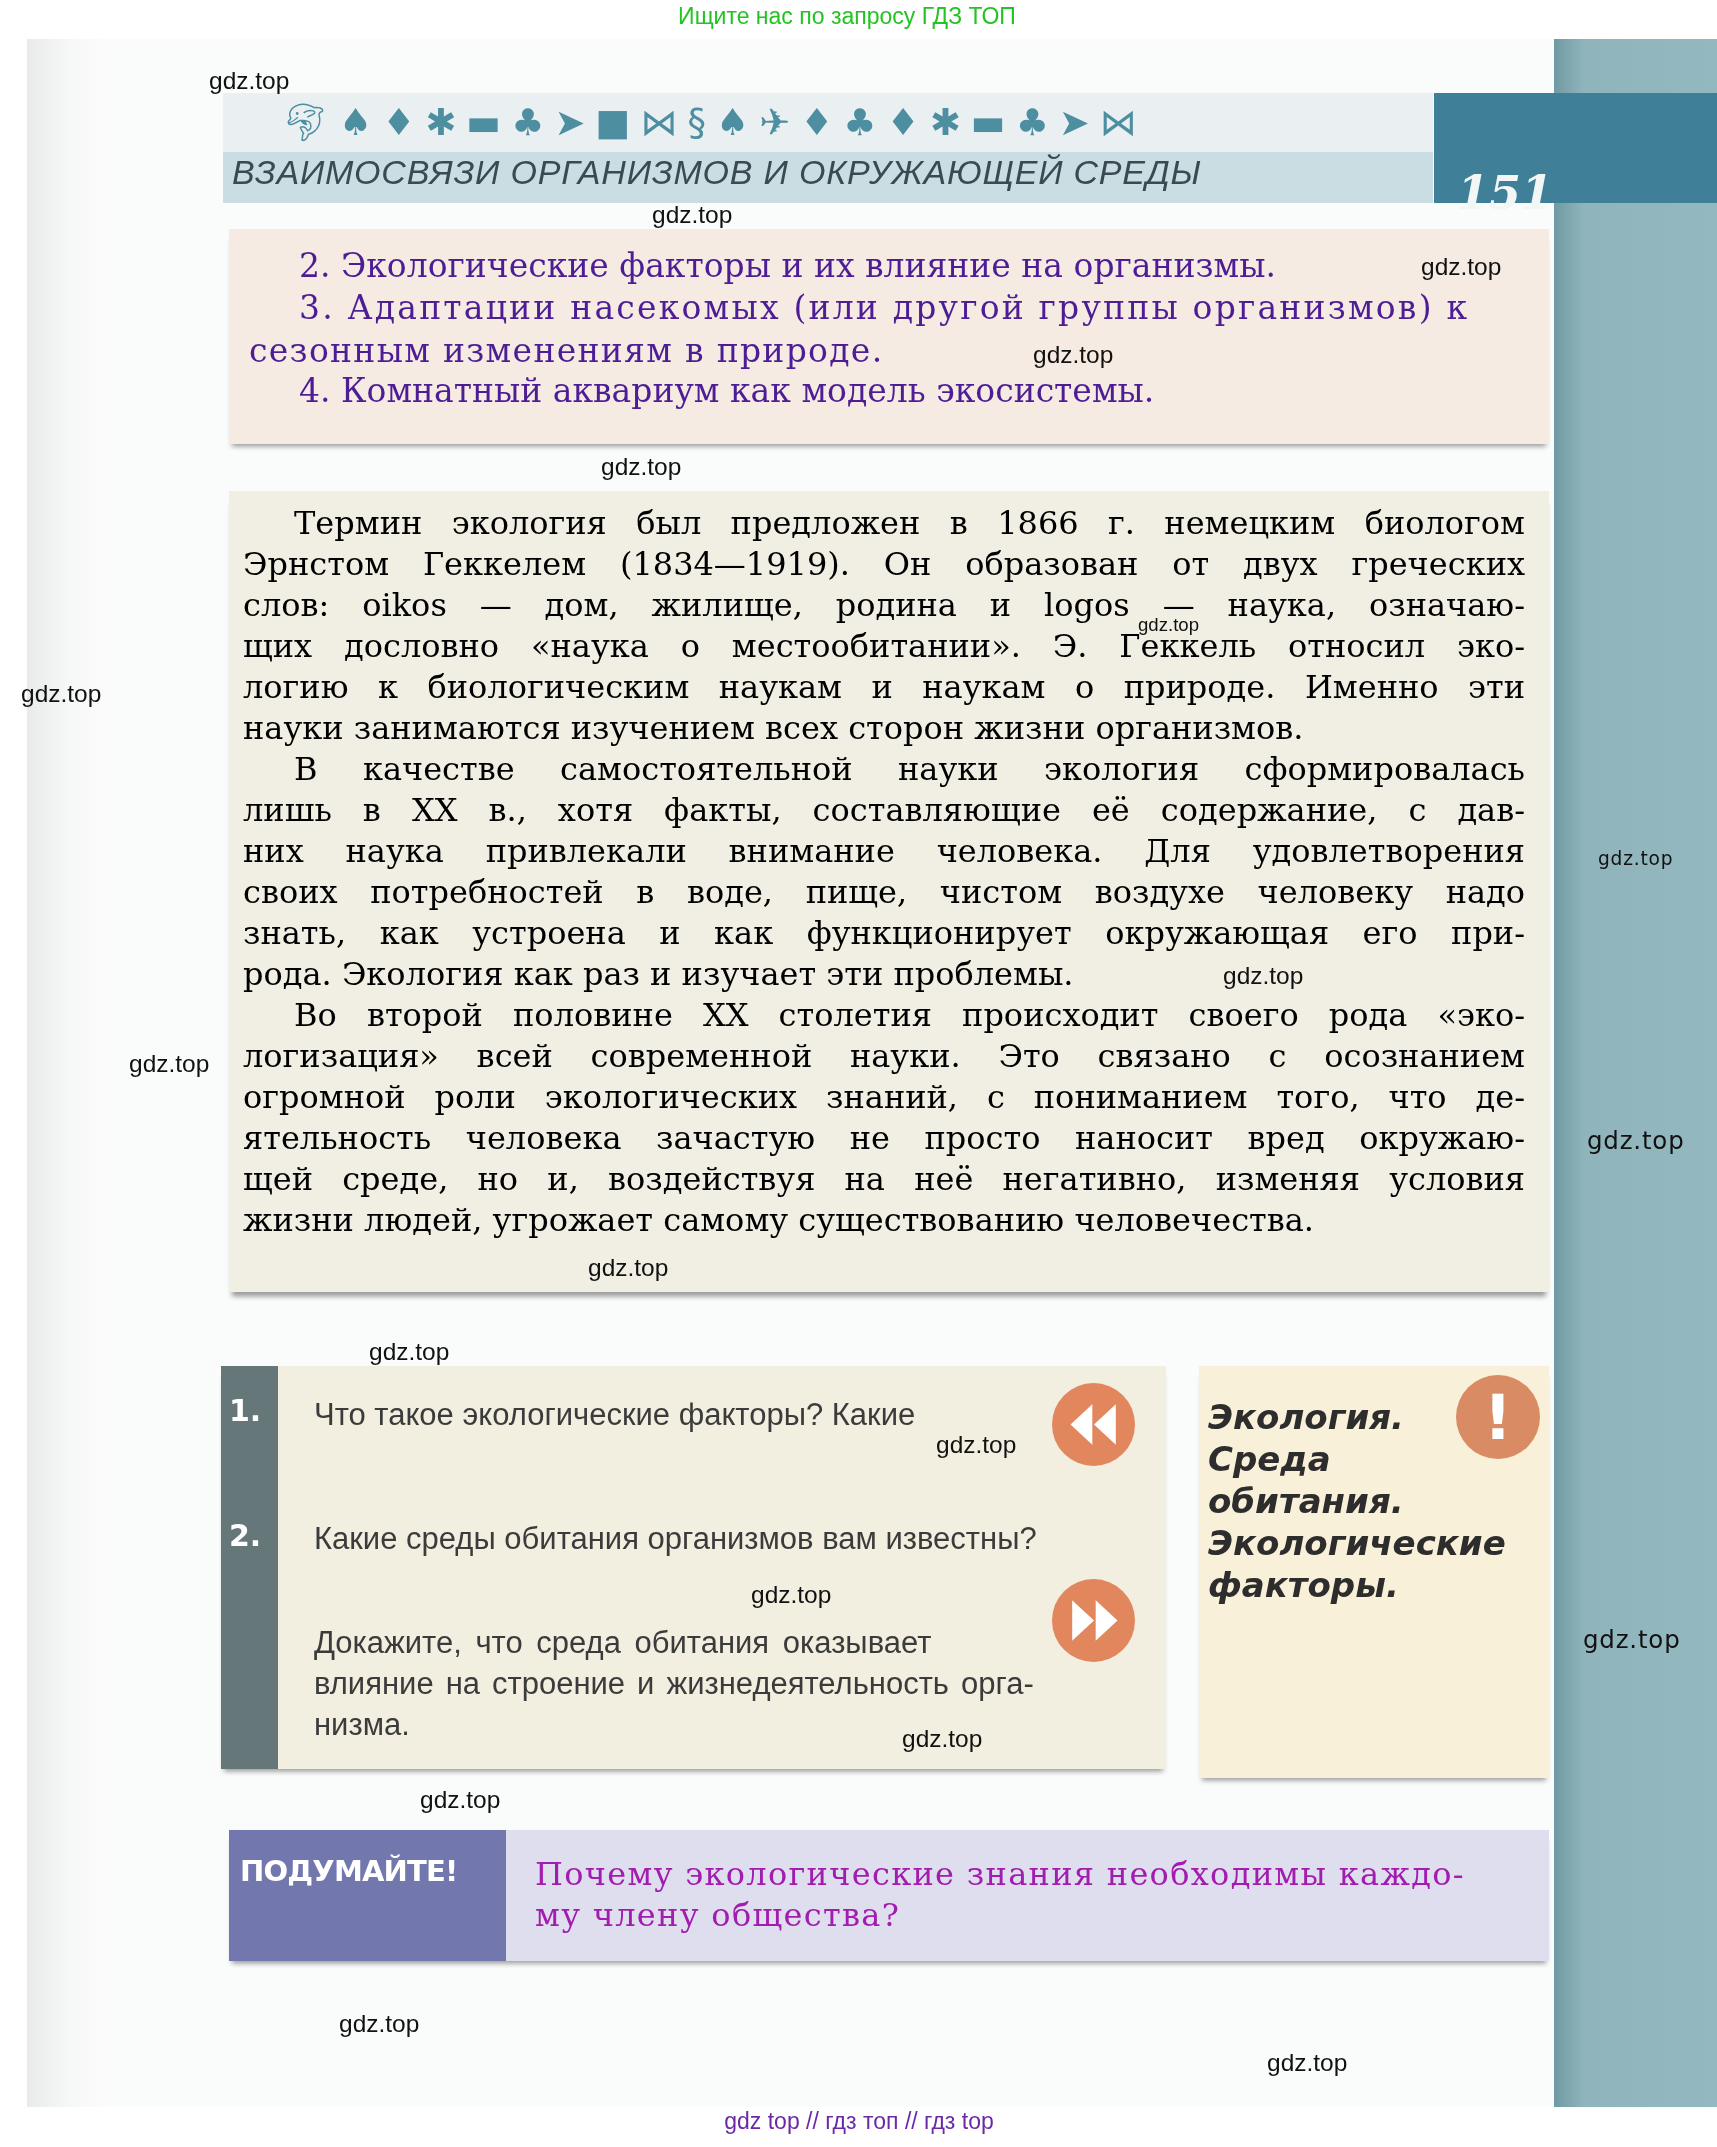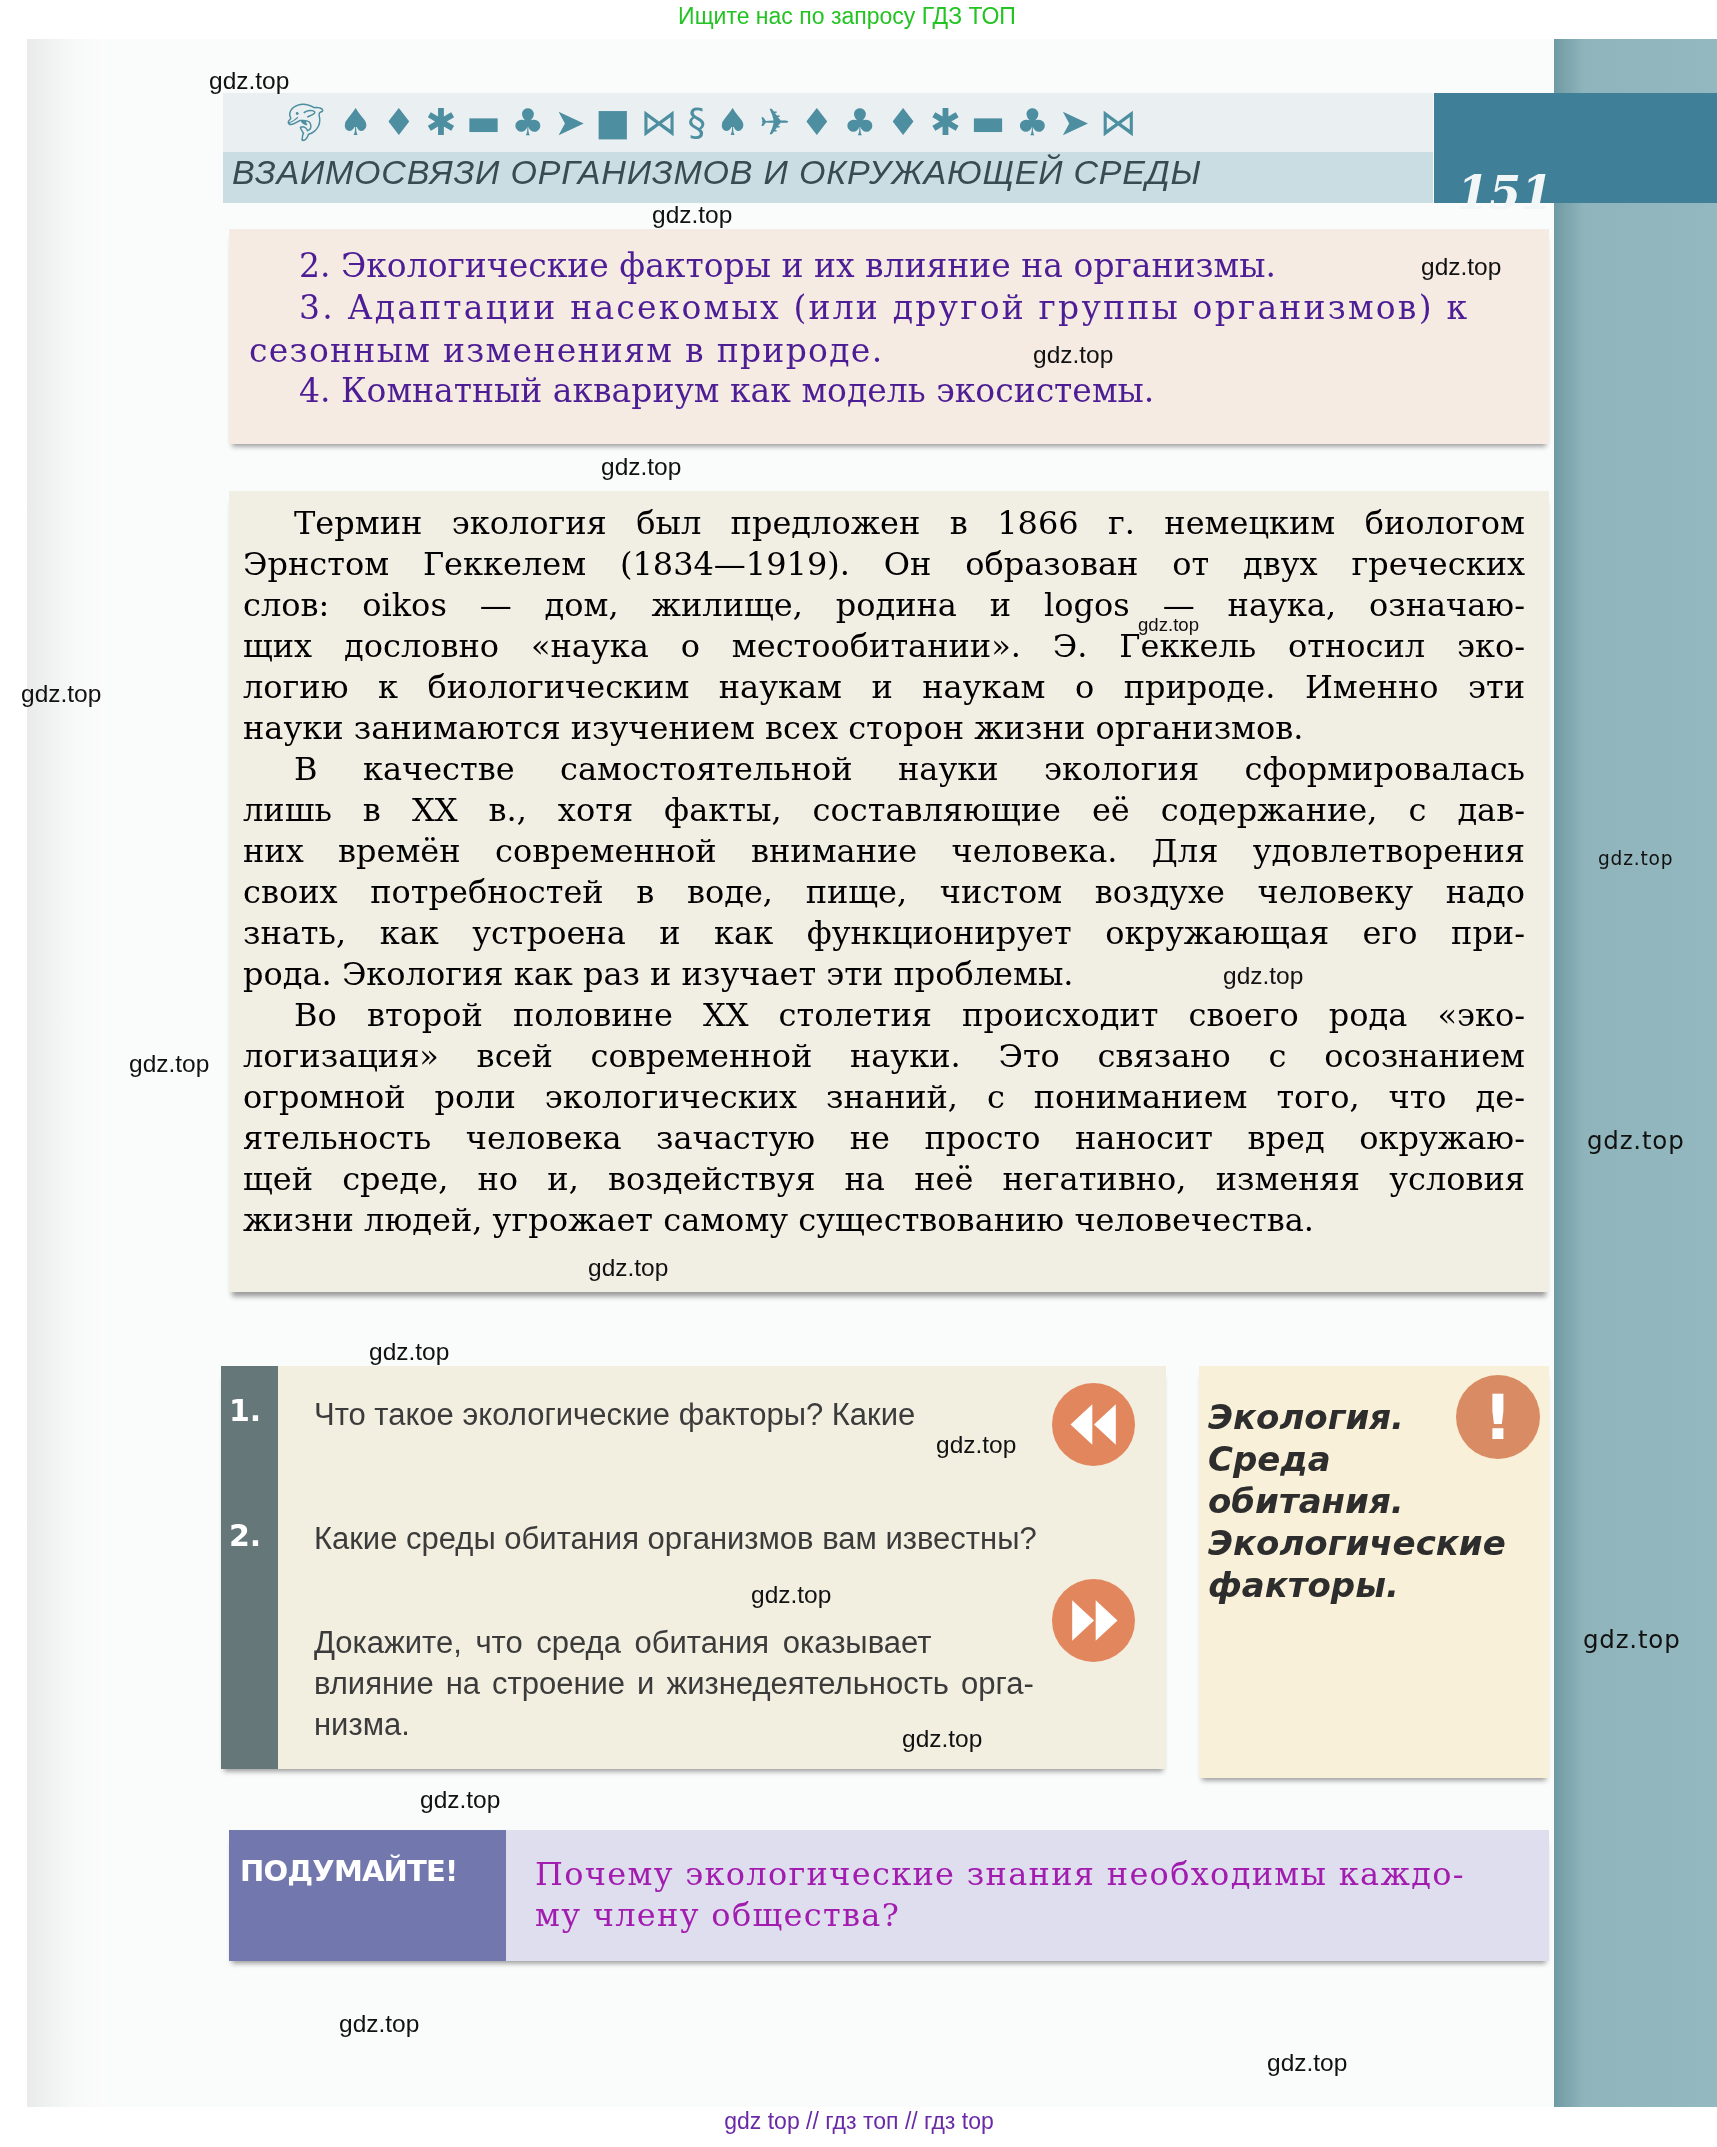--- a/index.html
+++ b/index.html
@@ -112,21 +112,21 @@
 <div class="abs main-box"></div>
 <div class="abs" style="left:243px;top:503px;width:1282px;">
   <div class="para" style="padding-left:51px;">Термин экология был предложен в 1866 г. немецким биологом</div>
   <div class="para">Эрнстом Геккелем (1834—1919). Он образован от двух греческих</div>
   <div class="para">слов: oikos — дом, жилище, родина и logos — наука, означаю-</div>
   <div class="para">щих дословно «наука о местообитании». Э. Геккель относил эко-</div>
   <div class="para">логию к биологическим наукам и наукам о природе. Именно эти</div>
   <div class="para last">науки занимаются изучением всех сторон жизни организмов.</div>
   <div class="para" style="padding-left:51px;">В качестве самостоятельной науки экология сформировалась</div>
   <div class="para">лишь в XX в., хотя факты, составляющие её содержание, с дав-</div>
-  <div class="para">них времён современной внимание человека. Для удовлетворения</div>
+  <div class="para">них наука привлекали внимание человека. Для удовлетворения</div>
   <div class="para">своих потребностей в воде, пище, чистом воздухе человеку надо</div>
   <div class="para">знать, как устроена и как функционирует окружающая его при-</div>
   <div class="para last">рода. Экология как раз и изучает эти проблемы.</div>
   <div class="para" style="padding-left:51px;">Во второй половине XX столетия происходит своего рода «эко-</div>
   <div class="para">логизация» всей современной науки. Это связано с осознанием</div>
   <div class="para">огромной роли экологических знаний, с пониманием того, что де-</div>
   <div class="para">ятельность человека зачастую не просто наносит вред окружаю-</div>
   <div class="para">щей среде, но и, воздействуя на неё негативно, изменяя условия</div>
   <div class="para last">жизни людей, угрожает самому существованию человечества.</div>
 </div>

